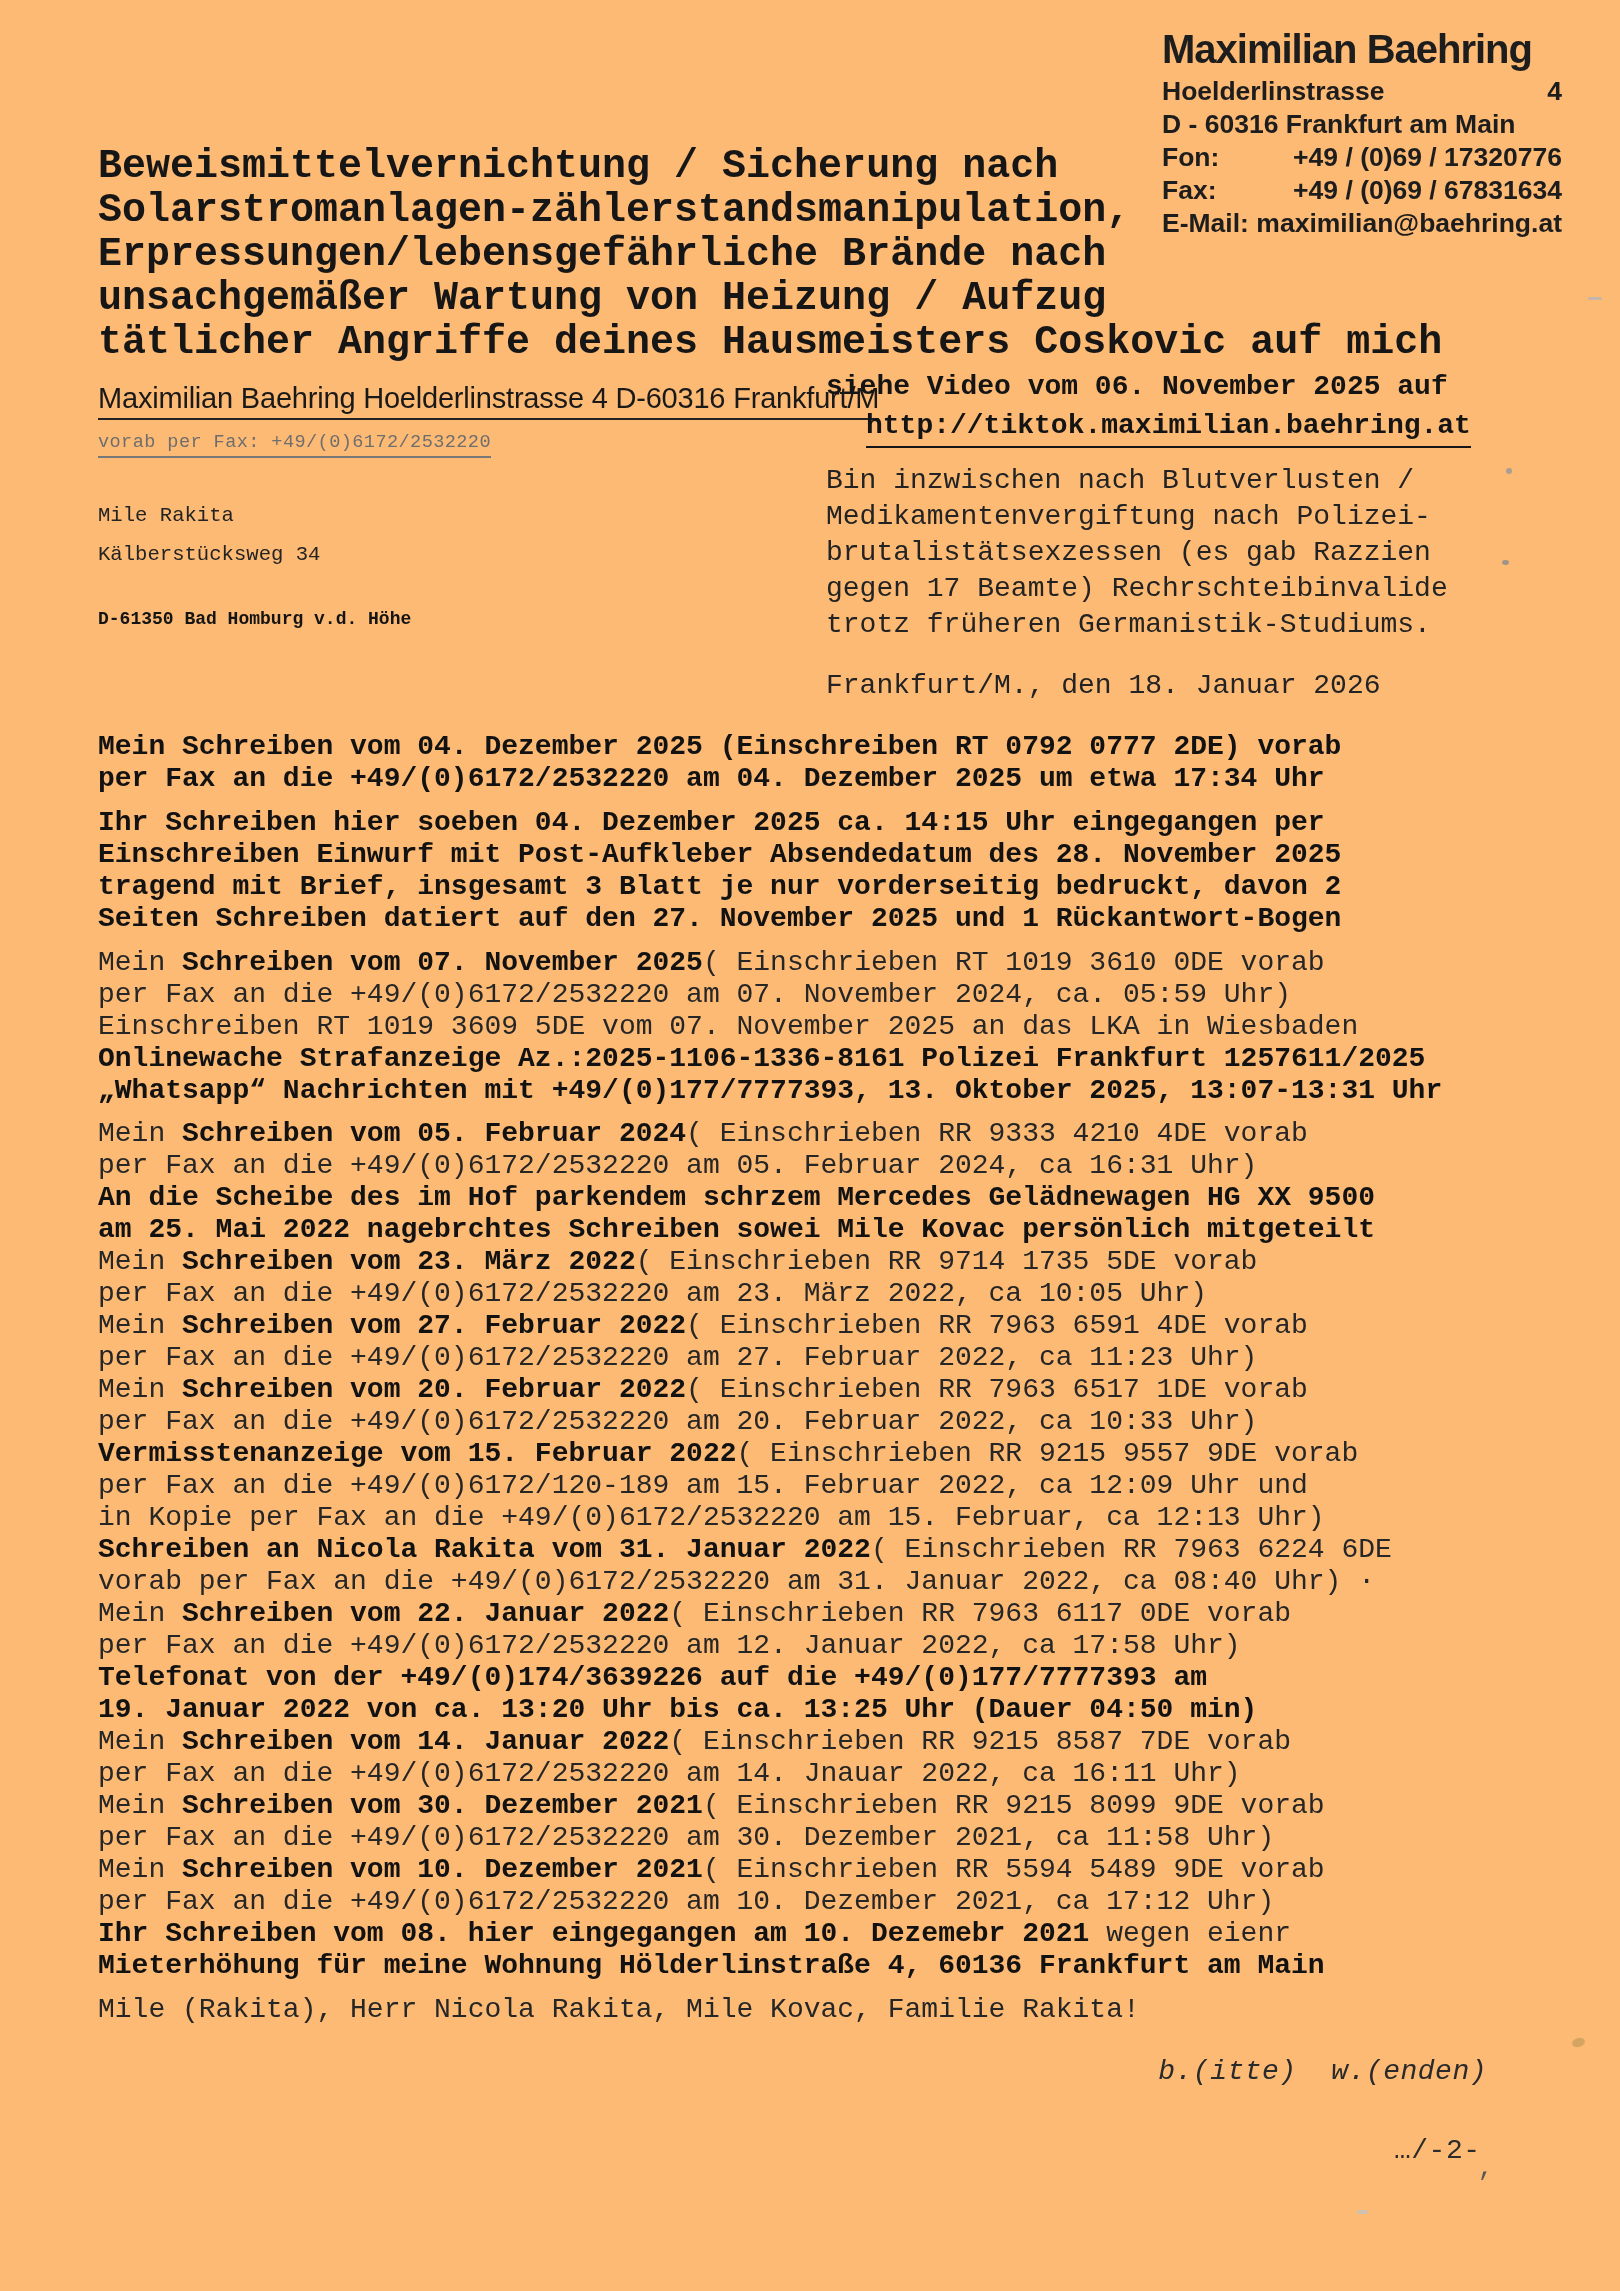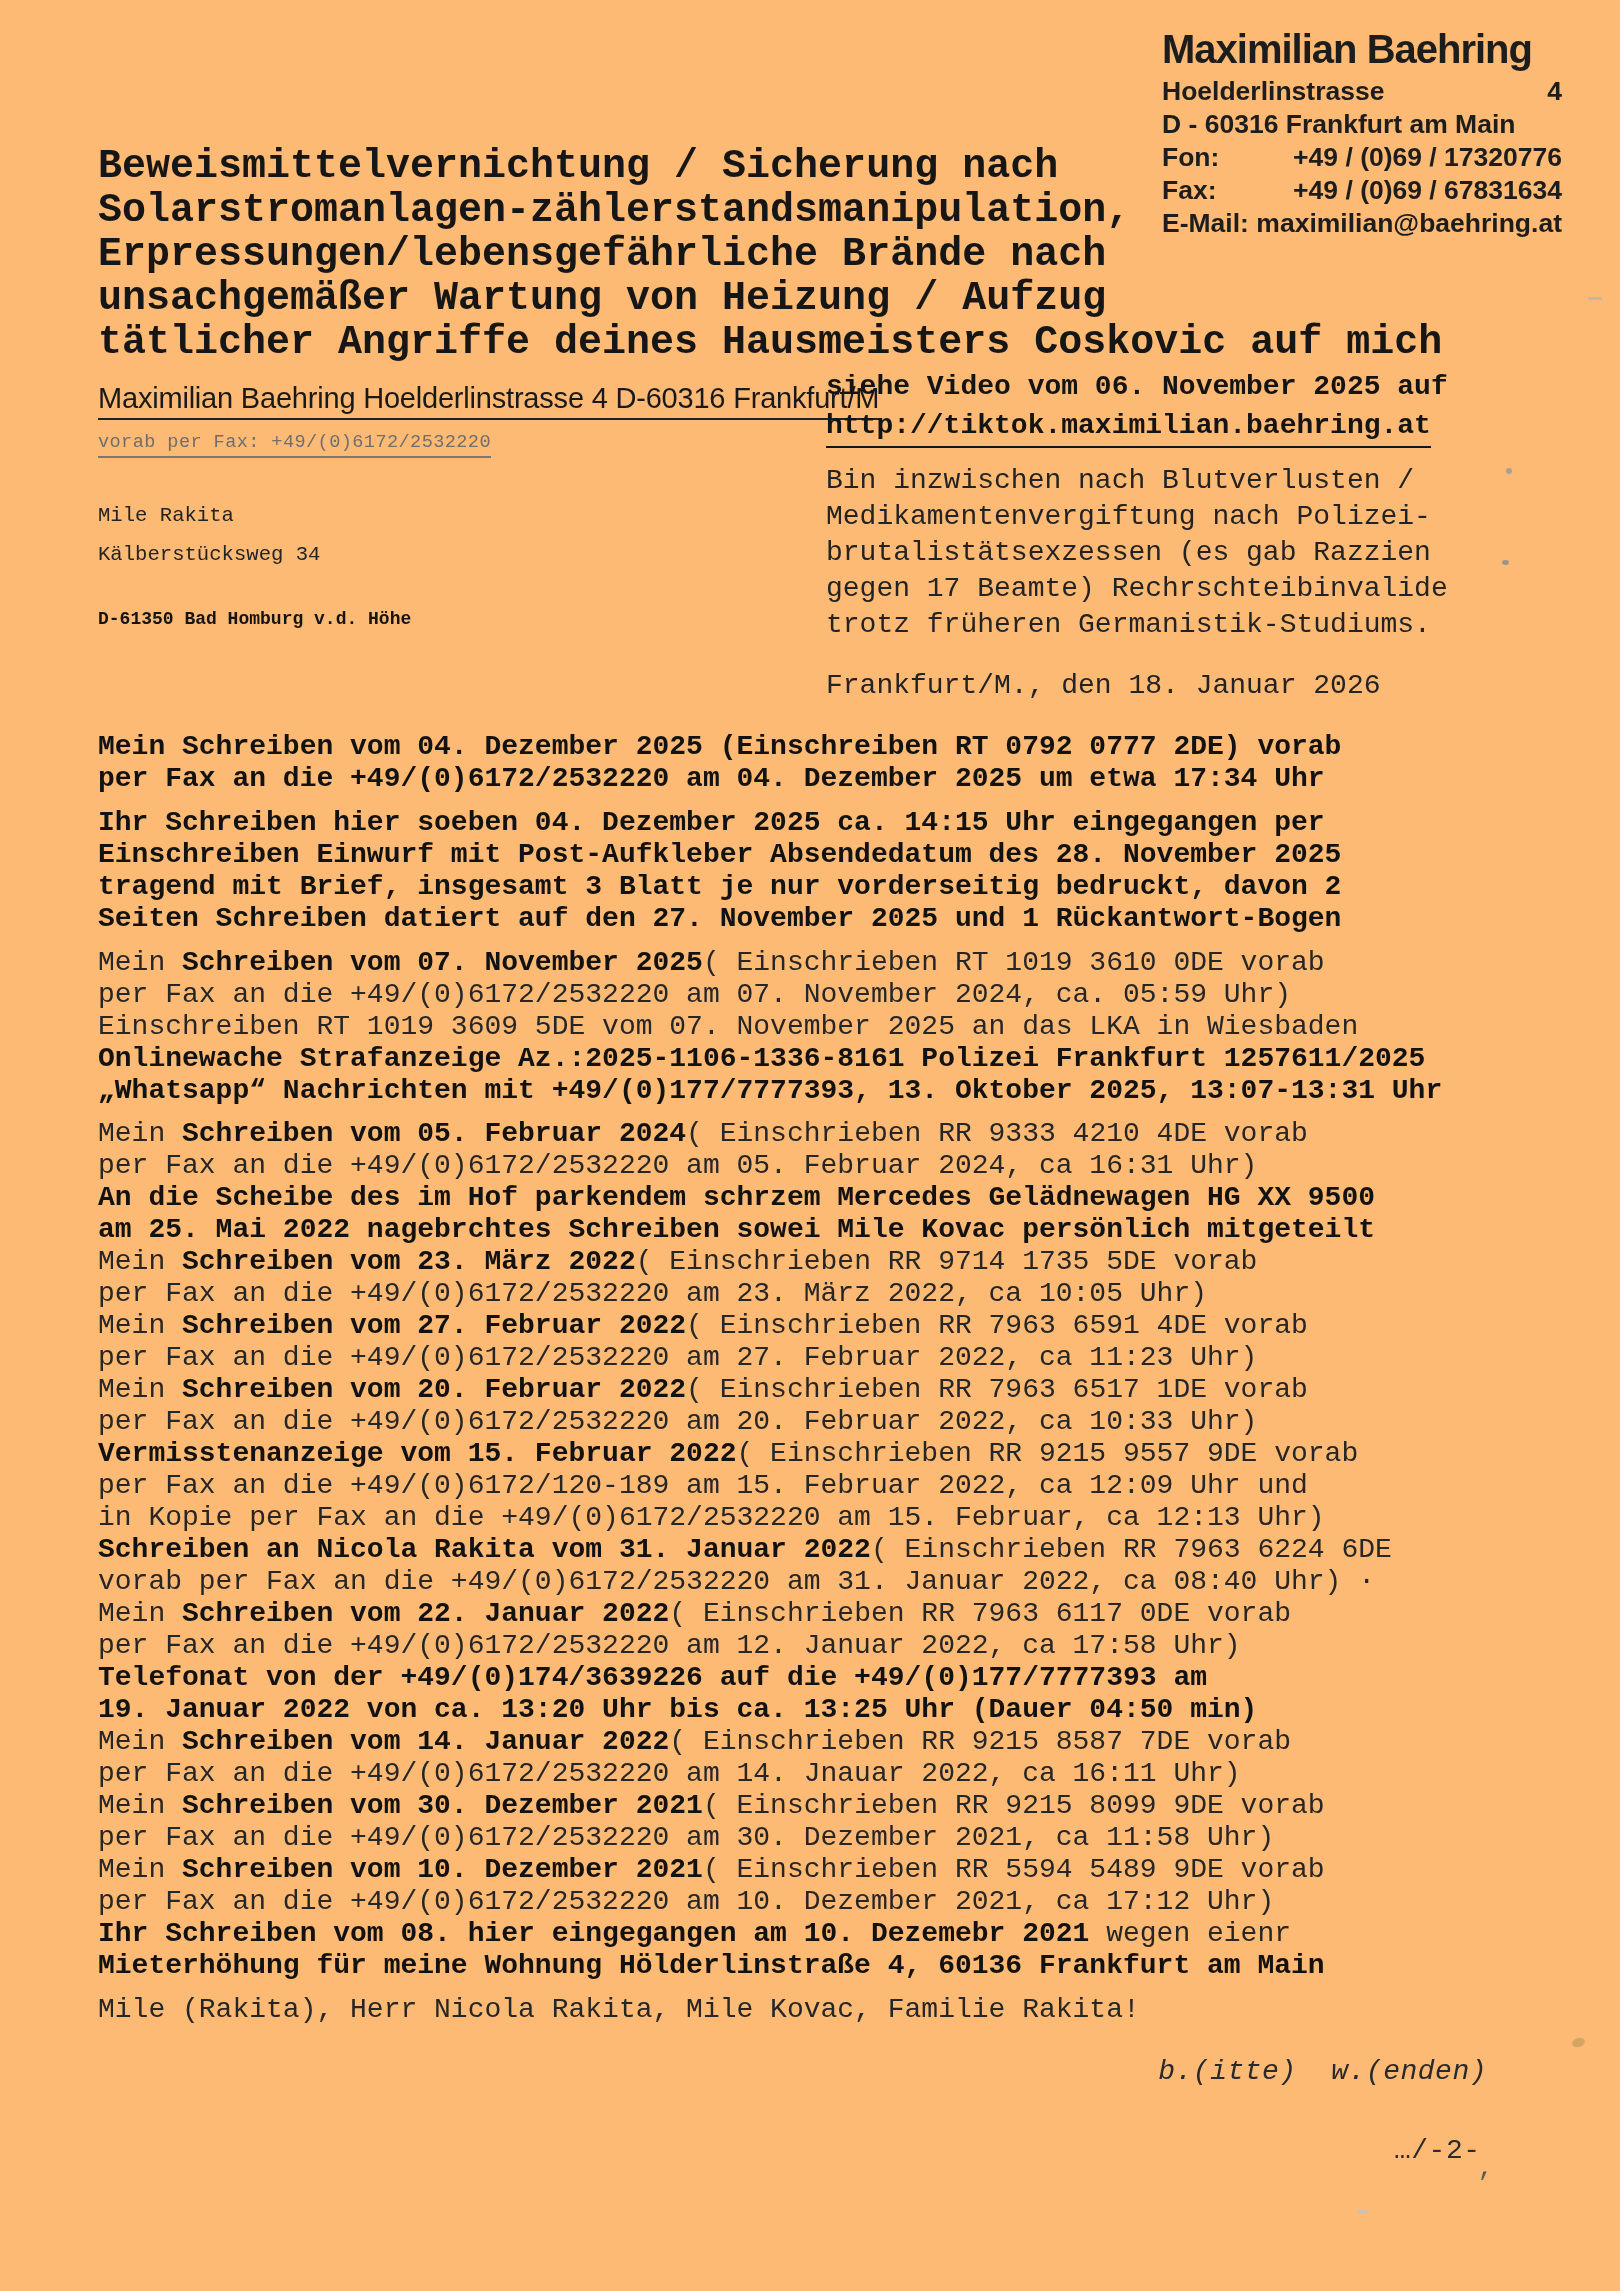--- a/index.html
+++ b/index.html
@@ -38,21 +38,21 @@
   .fax-note{
     position:absolute;left:98px;top:432px;
     font-size:18.6px;letter-spacing:0.4px;color:#6e6e6e;
     border-bottom:2px solid #787878;padding-bottom:2.9px;white-space:nowrap;
   }
   
   .recipient{position:absolute;left:98px;top:496px;font-size:20.6px;line-height:39px;color:#232323;white-space:nowrap;}
   .recipient .city{font-weight:bold;margin-top:25.5px;font-size:18px;color:#141414;}
   
   .video-note{position:absolute;left:826px;top:367px;font-weight:bold;font-size:28px;line-height:39px;white-space:nowrap;color:#141414;}
-  .video-note .url{display:inline-block;border-bottom:2.9px solid #161616;padding-bottom:1px;}
+  .video-note .url{display:inline-block;border-bottom:2.9px solid #161616;padding-bottom:1px;margin-left:40px;}
   .health-note{position:absolute;left:826px;top:463px;font-size:28px;line-height:36px;white-space:nowrap;color:#232323;}
   .dateline{position:absolute;left:826px;top:670px;font-size:28px;white-space:nowrap;color:#232323;}
   
   .body{position:absolute;left:98px;top:731px;font-size:28px;line-height:32px;color:#262626;}
   .body .para{margin:0 0 11.8px 0;}
   .body .line{white-space:pre;}
   .body .b{font-weight:bold;color:#121212;}
   .salutation{white-space:pre;}
   
   .closing{position:absolute;top:2056px;right:133px;font-size:28px;font-style:italic;letter-spacing:0.5px;color:#2a2a2a;white-space:pre;font-family:Liberation Mono, monospace;}

